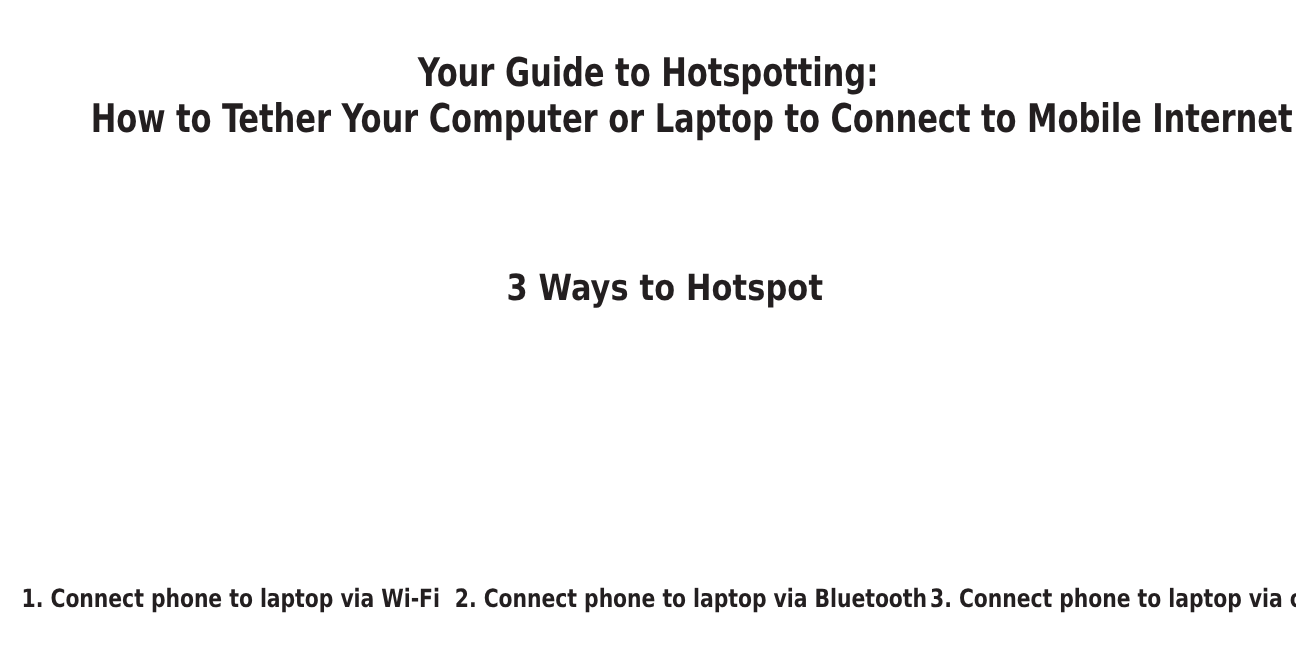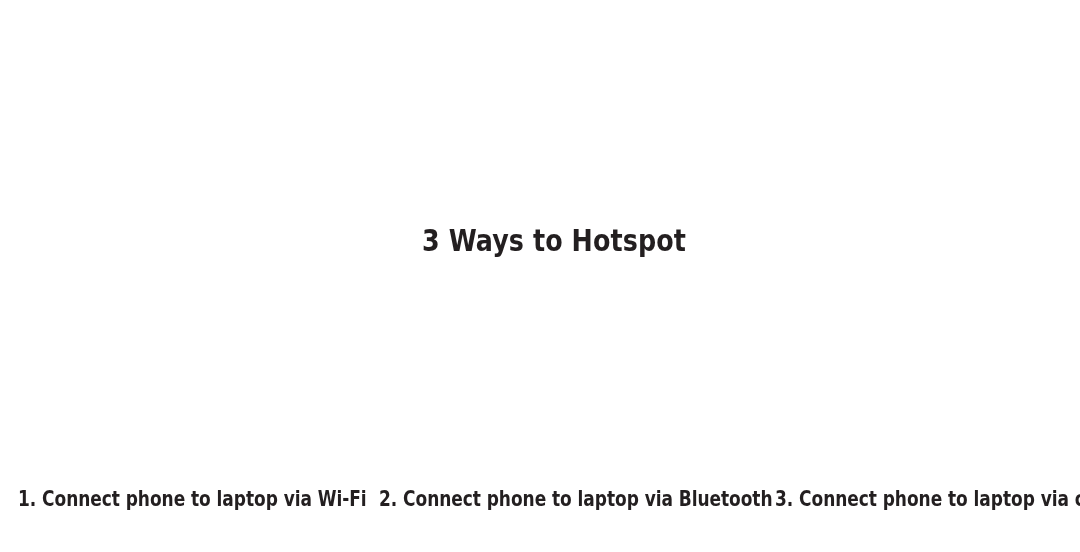--- a/index.html
+++ b/index.html
@@ -104,20 +104,24 @@
   }
   .caption-1 { left: 18px; }
   .caption-2 { left: 379px; }
   .caption-3 { left: 775px; }
 </style>
 </head>
 <body>
 
 <div class="page">
 
+  <div class="title-block">
+    <span class="title-line title-line-1">Your Guide to Hotspotting:</span>
+    <span class="title-line title-line-2">How to Tether Your Computer or Laptop to Connect to Mobile Internet</span>
+  </div>
 
   <div class="section-heading">3 Ways to Hotspot</div>
 
   <div class="illustration-band">
     <div class="illustration-slot slot-1"></div>
     <div class="illustration-slot slot-2"></div>
     <div class="illustration-slot slot-3"></div>
   </div>
 
   <div class="captions-row">

